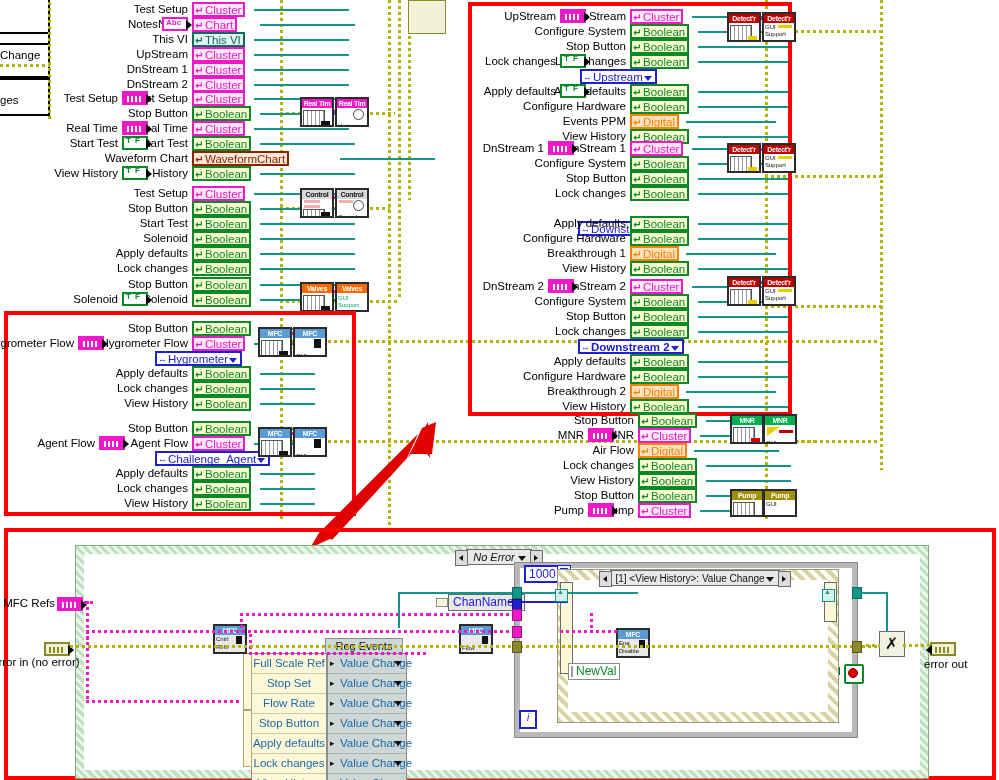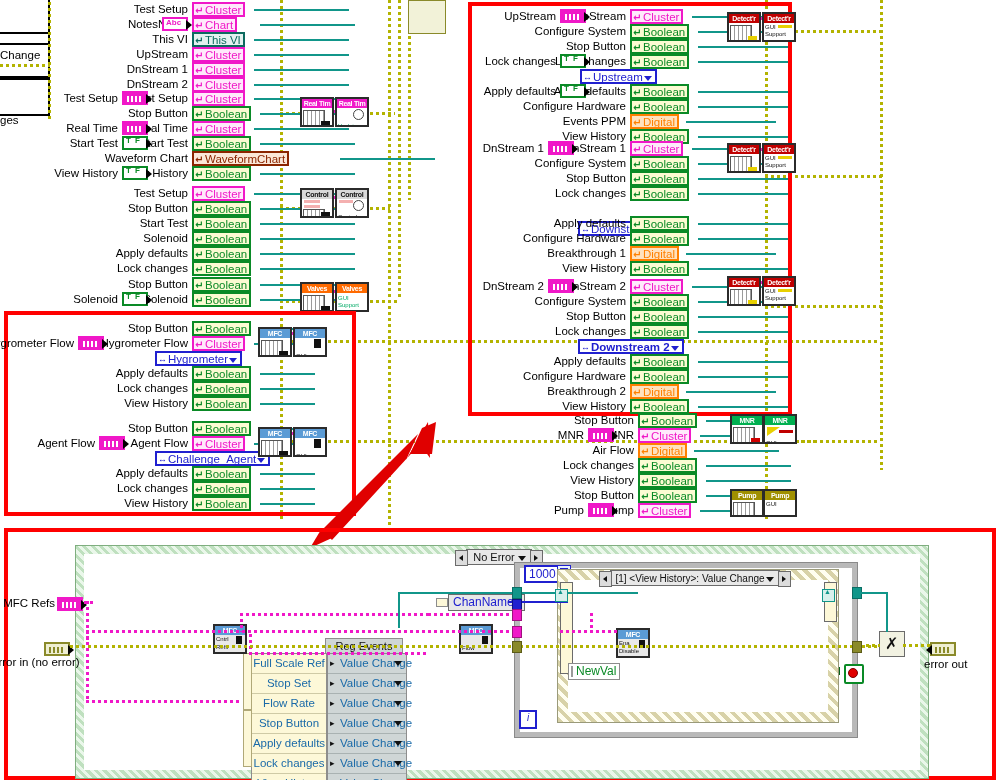--- a/index.html
+++ b/index.html
@@ -194,21 +194,21 @@
   <div class="busv" style="left:880px;top:0px;height:470px;"></div>
   <div class="bush" style="left:765px;top:30px;width:120px;"></div>
   <div class="bush" style="left:765px;top:175px;width:120px;"></div>
   <div class="bush" style="left:765px;top:305px;width:120px;"></div>
   <div class="bush" style="left:765px;top:440px;width:50px;"></div>
 
   <div class="abs" style="left:-40px;top:-10px;width:90px;height:55px;border:2px solid #000;"></div>
   <div class="abs" style="left:-40px;top:32px;width:90px;height:48px;border:2px solid #000;"></div>
   <div class="abs" style="left:-40px;top:76px;width:90px;height:40px;border:2px solid #000;"></div>
   <div class="cap l" style="left:0px;top:49px;">Change</div>
-  <div class="cap l" style="left:0px;top:94px;margin-top:20px;">ges</div>
+  <div class="cap l" style="left:0px;top:94px;">ges</div>
   <div class="busv" style="left:48px;top:-10px;height:130px;"></div>
   <div class="bush" style="left:0px;top:64px;width:50px;"></div>
 
   <div id="topgroup">
       <div class="cap" style="left: 32px; width: 156px; top: 3px;">Test Setup</div>
       <div class="tbox t-clus" style="left: 192px; top: 2px;"><span class="glyph">↵</span><span>Cluster</span></div>
       <div class="w h wire-teal" style="left: 254px; top: 9px; width: 95px; height: 2px;"></div>
       <div class="cap" style="left: 32px; width: 156px; top: 18px;">Notes</div>
       <div class="tbox t-str" style="left: 192px; top: 17px;"><span class="glyph">↵</span><span>Chart</span></div>
       <div class="term abc" style="left: 162px; top: 17px;">
@@ -646,21 +646,21 @@
     <path d="M0,128 L22,118 L12,108 Z" fill="#e00000"></path>
     <path d="M112,8 L100,34 L122,34 L126,2 Z" fill="#e00000"></path>
   </svg>
 
   <div class="redframe" style="left:4px;top:528px;width:992px;height:252px;"></div>
 
   <div class="errcase" style="left:76px;top:546px;width:852px;height:232px;"></div>
 
   <div class="selbar" style="left:466px;top:549px;width:66px;">
     <span class="lft"></span>
-    <span style="display:inline-block;padding-right:10px;">No Error</span>
+    <span style="display:inline-block;padding-right:10px;font-style:italic;">No Error</span>
     <span class="caret"></span>
     <span class="rgt"></span>
   </div>
 
   <div class="whileloop" style="left:514px;top:562px;width:344px;height:176px;"></div>
   <div class="iterbox" style="left:519px;top:710px;">i</div>
   <div class="stopbtn" style="left:844px;top:664px;"></div>
   <div class="abs" style="left:832px;top:667px;width:8px;height:8px;background:#0a8a26;border:1px solid #056018;"></div>
 
   <div class="numconst" style="left:524px;top:565px;">1000</div>

